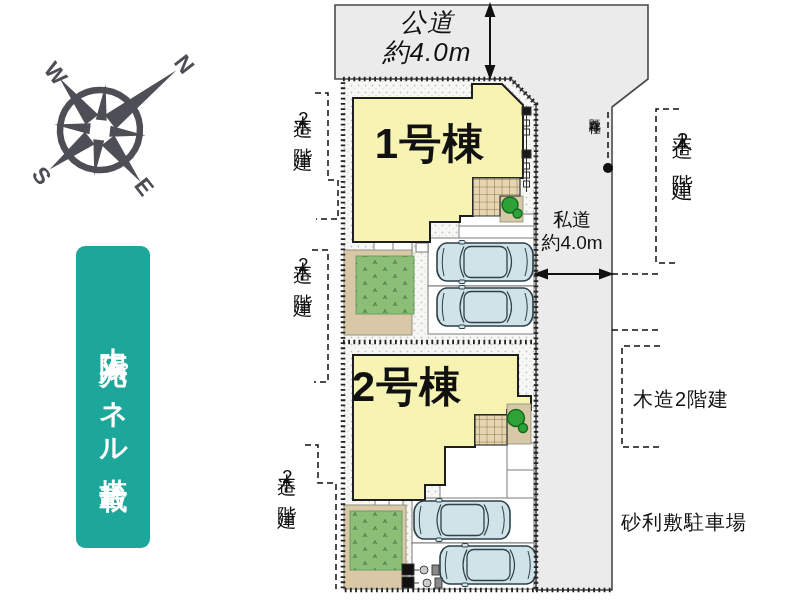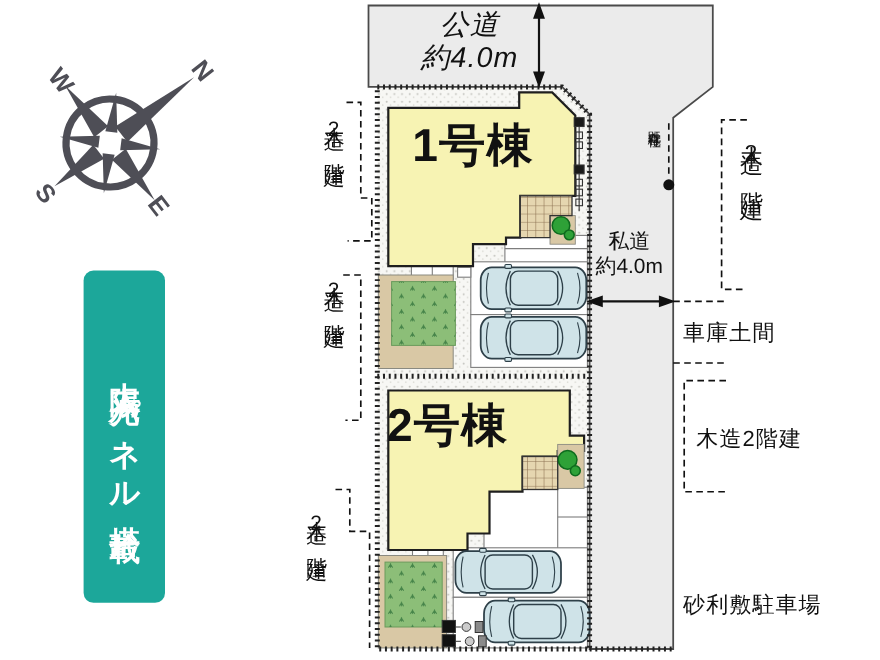--- a/index.html
+++ b/index.html
@@ -191,35 +191,34 @@
         <text x="0" y="74">S</text>
         <text x="-72" y="0">W</text>
       </g>
     </g>
   </svg>
 
   <div class="lbl road-label center" style="left:365px;top:7px;width:124px;font-style:italic;"><div>公道</div><div>約4.0m</div></div>
 
   <div class="lbl proad-label center" style="left:532px;top:208px;width:80px;"><div>私道</div><div>約4.0m</div></div>
 
-  <div class="lbl bldg-label center" style="left:360px;top:108px;width:140px;">1号棟</div>
+  <div class="lbl bldg-label center" style="left:360px;top:120px;width:140px;">1号棟</div>
 
   <div class="lbl bldg-label center" style="left:337px;top:363px;width:140px;">2号棟</div>
 
   <div class="lbl vtext side-label" style="left:292px;top:100px;">木造2階建</div>
 
   <div class="lbl vtext side-label" style="left:292px;top:246px;">木造2階建</div>
 
   <div class="lbl vtext side-label" style="left:276px;top:458px;">木造2階建</div>
 
   <div class="lbl vtext side-label-r" style="left:670px;top:116px;">木造2階建</div>
 
   <div class="lbl vtext pole-label" style="left:587px;top:110px;">既存電柱</div>
 
-  <div class="lbl h-label" style="left:621px;top:292px;">車庫土間</div>
 
   <div class="lbl h-label" style="left:633px;top:388px;">木造2階建</div>
 
-  <div class="lbl h-label" style="left:621px;top:539px;">砂利敷駐車場</div>
+  <div class="lbl h-label" style="left:621px;top:511px;">砂利敷駐車場</div>
 
   <div class="banner">太陽光パネル搭載</div>
 
 </div>
 
 </body></html>

